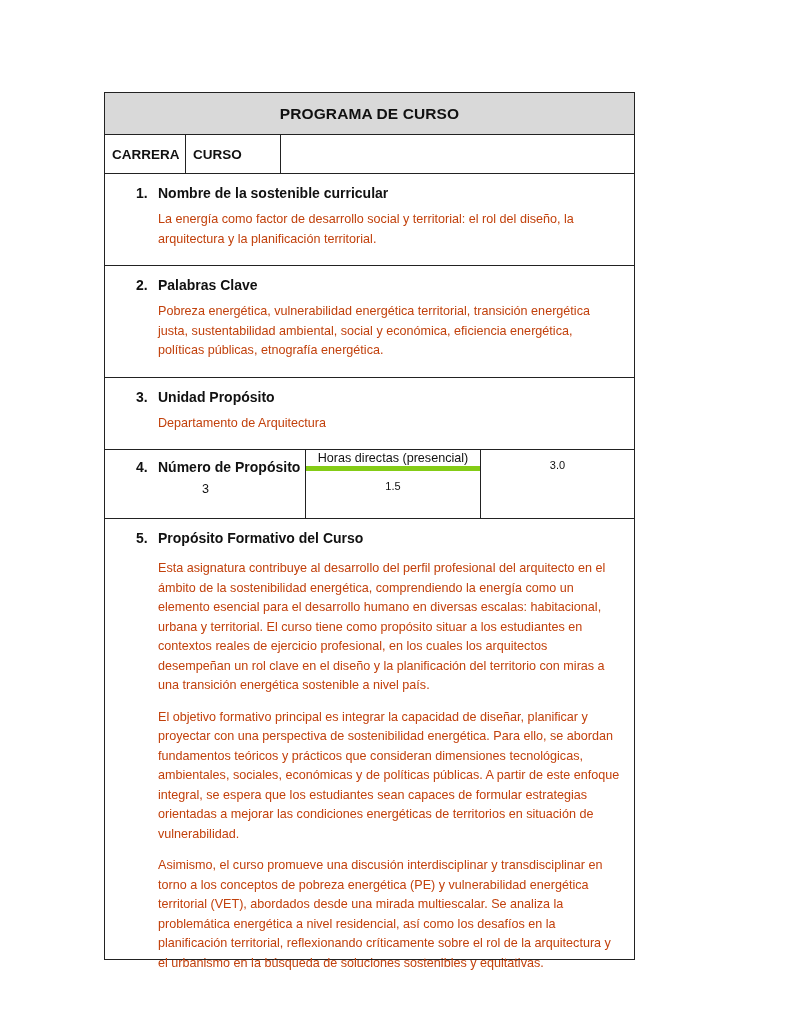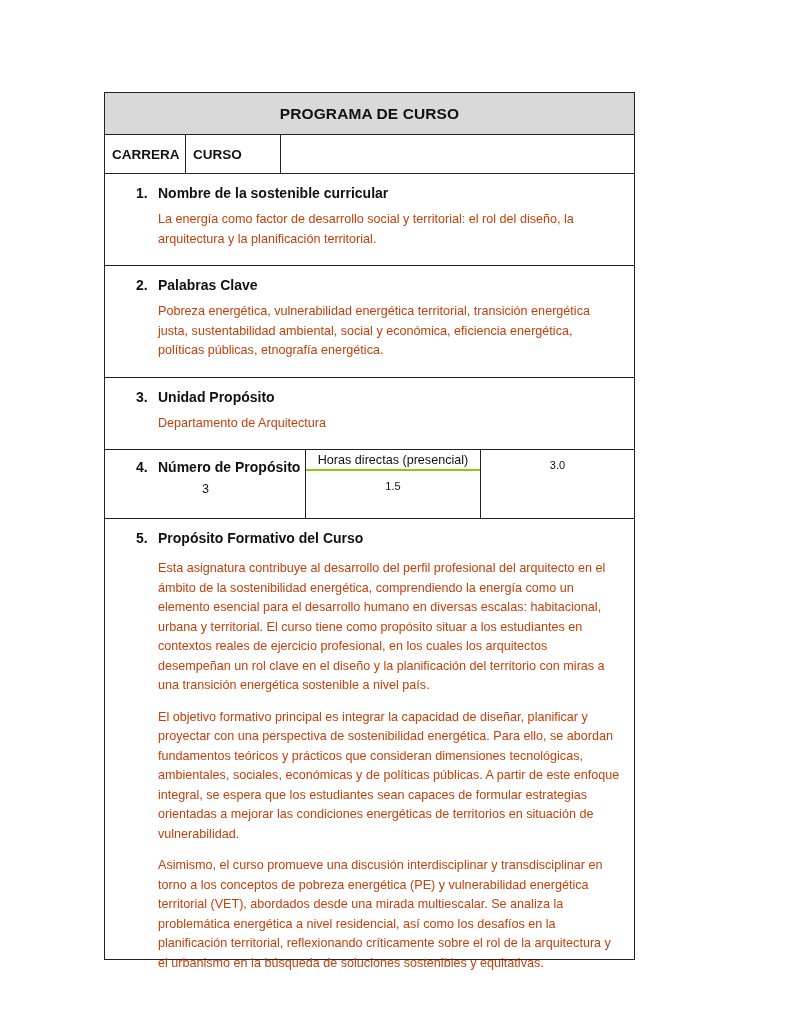--- a/index.html
+++ b/index.html
@@ -103,21 +103,21 @@
   }
   .s4 .hours-col {
     box-sizing: border-box;
     display: flex;
     flex-direction: column;
   }
   .s4 .h1 { width: 175px; border-right: 1.5px solid #222; }
   .s4 .h2 { flex: 1; }
   .s4 .hours-label {
     height: 21px;
-    border-bottom: 2px solid #84cc16;
+    border-bottom: 5px solid #84cc16;
     font-size: 12.6px;
     display: flex;
     align-items: center;
     justify-content: center;
     box-sizing: border-box;
   }
   .s4 .hours-val {
     flex: 1;
     font-size: 11px;
     text-align: center;

